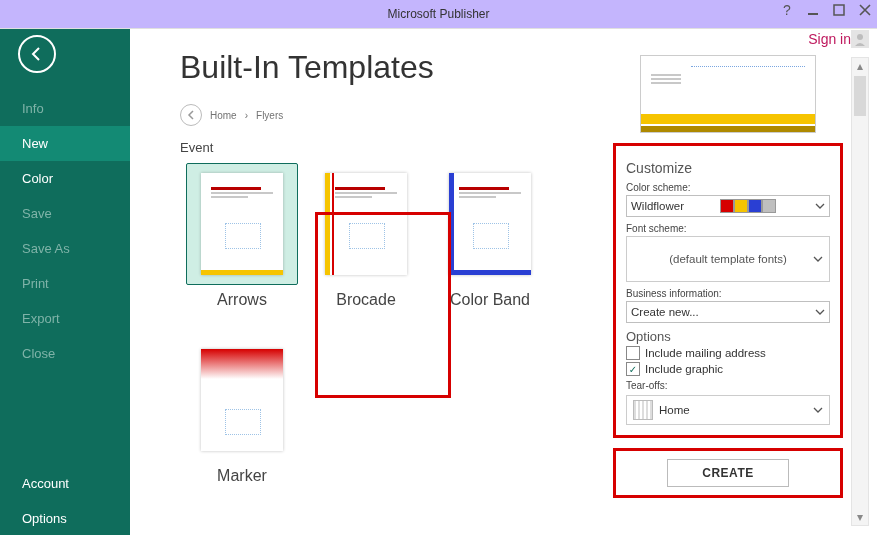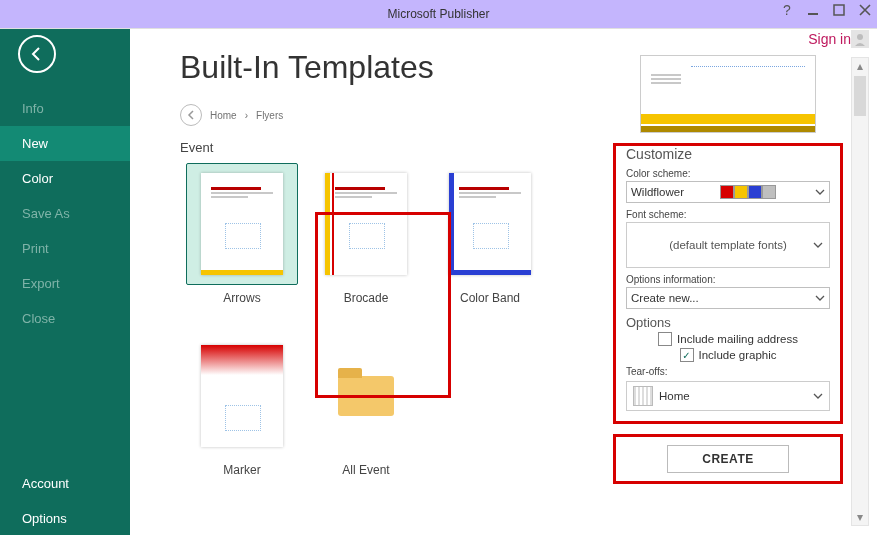--- a/index.html
+++ b/index.html
@@ -155,21 +155,21 @@
   .thumb {
     width: 82px;
     height: 102px;
     background: #fff;
     box-shadow: 0 0 3px rgba(0,0,0,.25);
     position: relative;
     overflow: hidden;
   }
   .tlabel {
     margin-top: 6px;
-    font-size: 12px;
+    font-size: 16px;
     color: #444;
   }
   .card.selected .thumbwrap {
     background: #cfeee4;
     border: 1px solid #0f6d5c;
     border-radius: 2px;
   }
   .selected-outer {
     position: absolute;
     border: 3px solid #d60000;
@@ -202,21 +202,21 @@
     width: 174px;
     height: 76px;
     border: 1px solid #ccc;
     background: #fff;
     margin: 0 auto;
     position: relative;
     overflow: hidden;
   }
   .customize-box {
     border: 3px solid #d60000;
-    padding: 0 10px 10px;
+    padding: 14px 10px 10px;
     display: flex;
     flex-direction: column;
     gap: 6px;
     background: #fff;
   }
   .cz-head {
     font-size: 14px;
     color: #555;
   }
   .field {
@@ -256,21 +256,20 @@
     position: relative;
   }
   .fontselect .caret { position: absolute; right: 6px; }
   .opts .flabel { margin-bottom: 4px; }
   .chk {
     display: flex;
     align-items: center;
     gap: 5px;
     font-size: 11.5px;
     margin: 2px 0;
-    justify-content: center;
   }
   .chkbox {
     width: 12px; height: 12px;
     border: 1px solid #888;
     display: flex;
     align-items: center;
     justify-content: center;
     font-size: 10px;
     color: #0f6d5c;
   }
@@ -381,20 +380,21 @@
   <div class="sidebar">
     <div class="backbtn">
       <svg width="16" height="16">
           <path d="M10 2 L4 8 L10 14" fill="none" stroke="#fff" stroke-width="2"></path>
         </svg>
     </div>
     <div id="navitems">
         <div class="navitem dim">Info</div>
         <div class="navitem active">New</div>
         <div class="navitem bright">Color</div>
+        <div class="navitem dim">Save</div>
         <div class="navitem dim">Save As</div>
         <div class="navitem dim">Print</div>
         <div class="navitem dim">Export</div>
         <div class="navitem dim">Close</div>
       </div>
     <div class="navspacer"></div>
     <div id="navfooter">
         <div class="navitem bright">Account</div>
         <div class="navitem bright">Options</div>
       </div>
@@ -464,26 +464,20 @@
           <div class="tlabel">Color Band</div>
         </div>
         <div class="card">
           <div class="thumbwrap">
             <div class="thumb">
               <div style="position:absolute;top:0;left:0;right:0;height:30px;background:linear-gradient(#d60000,#fff)"></div>
               <div class="placeholder" style="top:60px"></div>
             </div>
           </div>
           <div class="tlabel">Marker</div>
-        </div>
-        <div class="card">
-          <div class="thumbwrap" style="align-items: center;">
-            <div class="folder"></div>
-          </div>
-          <div class="tlabel">All Event</div>
         </div>
       </div>
 
     <div class="right-panel">
       <div class="preview">
         <div style="position:absolute;top:10px;left:50px;right:10px;border-top:1.5px dotted #7aa6e0;"></div>
         <div style="position:absolute;top:18px;left:10px;width:30px;display:flex;flex-direction:column;gap:2px;">
           <span style="height:2px;background:#c8c8c8;"></span>
             <span style="height:2px;background:#c8c8c8;"></span>
             <span style="height:2px;background:#c8c8c8;"></span>
@@ -519,21 +513,21 @@
             <span>(default template fonts)</span>
             <span class="caret">
                 <svg width="10" height="10">
                   <path d="M1 3 L5 7 L9 3" fill="none" stroke="#555" stroke-width="1.3"></path>
                 </svg>
               </span>
           </div>
         </div>
 
         <div class="field">
-          <div class="flabel">Options information:</div>
+          <div class="flabel">Business information:</div>
           <div class="select">
             <span>Create new...</span>
             <span class="caret">
                 <svg width="10" height="10">
                   <path d="M1 3 L5 7 L9 3" fill="none" stroke="#555" stroke-width="1.3"></path>
                 </svg>
               </span>
           </div>
         </div>
 

